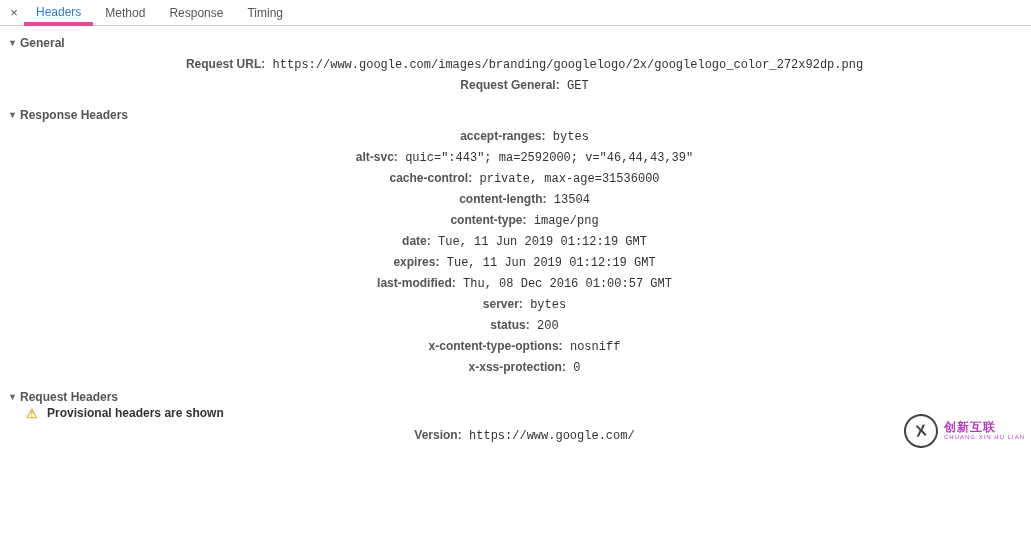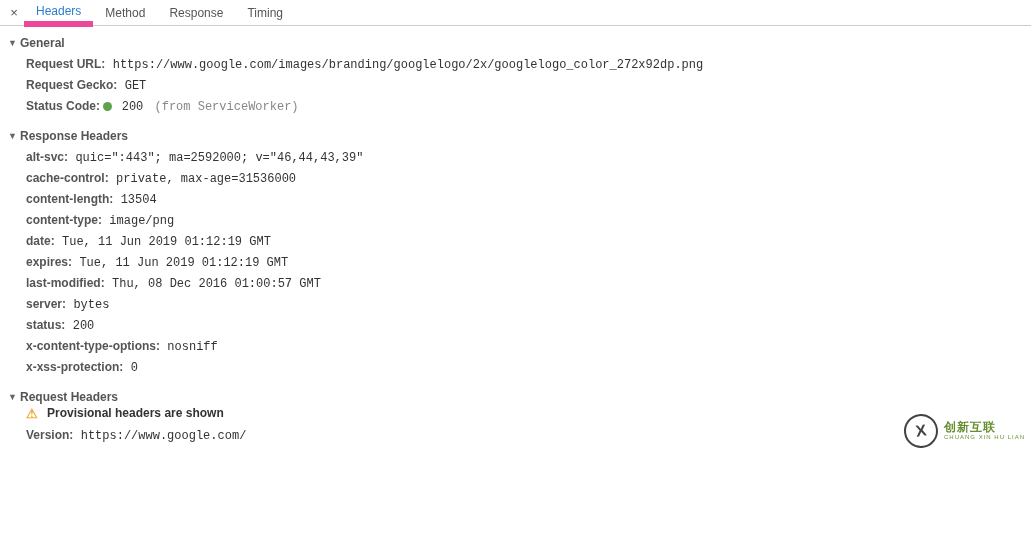--- a/index.html
+++ b/index.html
@@ -27,40 +27,40 @@
     cursor: pointer;
   }
   .tab {
     padding: 5px 12px 4px;
     color: #555;
     cursor: pointer;
     font-size: 12px;
   }
   .tab.active {
     color: #2d7ece;
-    border-bottom: 6px solid #ec4899;
+    border-bottom: 4px solid #ec4899;
     padding-bottom: 3px;
   }
   .content { padding: 4px 8px 8px 8px; }
   .section { margin-top: 6px; }
   .section-header {
     display: flex;
     align-items: center;
     font-weight: bold;
     color: #555;
     cursor: pointer;
     gap: 2px;
   }
   .triangle {
     display: inline-block;
     font-size: 9px;
     color: #666;
     width: 10px;
   }
-  .kv-list { padding: 4px 0 6px 18px; }
+  .kv-list { padding: 4px 0 6px 18px; text-align: center; }
   .kv-row { line-height: 20px; }
   .kv-key { font-weight: bold; color: #555; }
   .kv-val {
     font-family: Consolas, "Courier New", monospace;
     color: #333;
     font-size: 12px;
     margin-left: 4px;
   }
   .status-dot {
     display: inline-block;
@@ -111,21 +111,21 @@
     display: flex;
     align-items: center;
     justify-content: center;
     font-weight: bold;
     font-size: 16px;
     font-family: Arial, sans-serif;
     color: #222;
     position: relative;
     transform: rotate(-8deg);
   }
-  .logo-text { font-size: 9px; color: #4d7c0f; letter-spacing: 1px; line-height: 1.1; }
+  .logo-text { font-size: 9px; color: #a21caf; letter-spacing: 1px; line-height: 1.1; }
 </style>
 </head>
 <body>
 
 <div class="tabs">
   <div class="close-x">×</div>
   <div class="tab active">Headers</div>
   <div class="tab">Method</div>
   <div class="tab">Response</div>
   <div class="tab">Timing</div>
@@ -133,31 +133,31 @@
 
 <div class="content">
 
   <div class="section">
     <div class="section-header">
       <span class="triangle">▼</span>
       <span>General</span>
     </div>
     <div class="kv-list" id="general-list">
         <div class="kv-row"><span class="kv-key">Request URL:</span> <span class="kv-val">https://www.google.com/images/branding/googlelogo/2x/googlelogo_color_272x92dp.png</span></div>
-        <div class="kv-row"><span class="kv-key">Request Gecko:</span> <span class="kv-val">GET</span></div>
-        <div class="kv-row"><span class="kv-key">Status Code:</span> <span class="status-dot"></span> <span class="kv-val">200</span><span class="kv-val dim">   (from ServiceWorker)</span></div>
+        <div class="kv-row"><span class="kv-key">Request General:</span> <span class="kv-val">GET</span></div>
       </div>
   </div>
 
   <div class="section">
     <div class="section-header">
       <span class="triangle">▼</span>
       <span>Response Headers</span>
     </div>
     <div class="kv-list" id="response-list">
+        <div class="kv-row"><span class="kv-key">accept-ranges:</span> <span class="kv-val">bytes</span></div>
         <div class="kv-row"><span class="kv-key">alt-svc:</span> <span class="kv-val">quic=":443"; ma=2592000; v="46,44,43,39"</span></div>
         <div class="kv-row"><span class="kv-key">cache-control:</span> <span class="kv-val">private, max-age=31536000</span></div>
         <div class="kv-row"><span class="kv-key">content-length:</span> <span class="kv-val">13504</span></div>
         <div class="kv-row"><span class="kv-key">content-type:</span> <span class="kv-val">image/png</span></div>
         <div class="kv-row"><span class="kv-key">date:</span> <span class="kv-val">Tue, 11 Jun 2019 01:12:19 GMT</span></div>
         <div class="kv-row"><span class="kv-key">expires:</span> <span class="kv-val">Tue, 11 Jun 2019 01:12:19 GMT</span></div>
         <div class="kv-row"><span class="kv-key">last-modified:</span> <span class="kv-val">Thu, 08 Dec 2016 01:00:57 GMT</span></div>
         <div class="kv-row"><span class="kv-key">server:</span> <span class="kv-val">bytes</span></div>
         <div class="kv-row"><span class="kv-key">status:</span> <span class="kv-val">200</span></div>
         <div class="kv-row"><span class="kv-key">x-content-type-options:</span> <span class="kv-val">nosniff</span></div>

